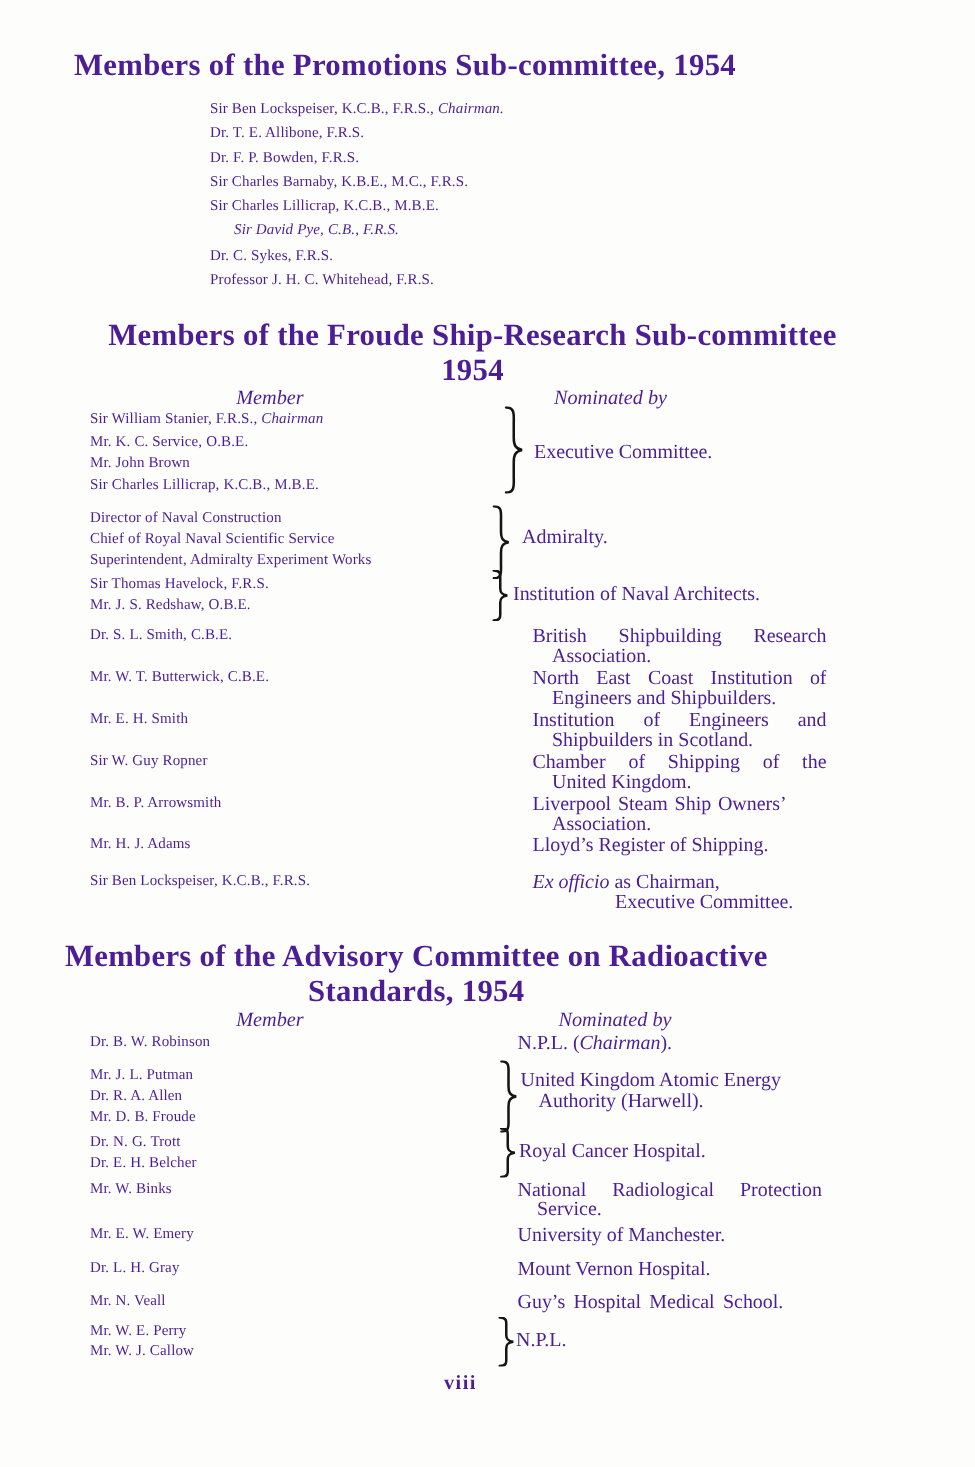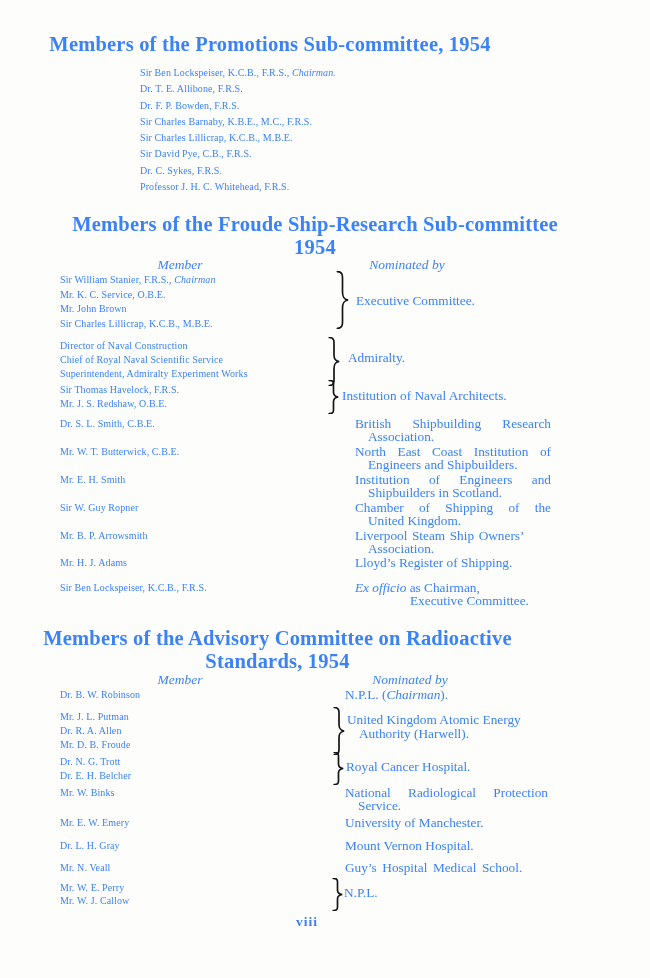--- a/index.html
+++ b/index.html
@@ -2,21 +2,21 @@
 <html><head>
 <meta charset="utf-8">
 <style>
   html,body{margin:0;padding:0;}
   body{background:#e8e8e6;}
   .page{
     position:relative;
     width:650px;height:978px;
     margin:0 auto;
     background:#fdfdfb;
-    color:#3b82f6;
+    color:#4c1d95;
     font-family:"Liberation Serif","DejaVu Serif",serif;
     overflow:hidden;
   }
   .line{
     position:absolute;
     font-size:10px;
     line-height:14px;
     white-space:nowrap;
     letter-spacing:0.1px;
   }
@@ -81,21 +81,21 @@
 
   <div class="heading" style="top:33px;left:0;width:540px;">Members of the Promotions Sub-committee, 1954</div>
 
   <div class="line" style="top:66px;left:140px;">
     <span>Sir Ben Lockspeiser, K.C.B., F.R.S., </span><em>Chairman.</em>
   </div>
   <div class="line" style="top:82px;left:140px;">Dr. T. E. Allibone, F.R.S.</div>
   <div class="line" style="top:99px;left:140px;">Dr. F. P. Bowden, F.R.S.</div>
   <div class="line" style="top:115px;left:140px;">Sir Charles Barnaby, K.B.E., M.C., F.R.S.</div>
   <div class="line" style="top:131px;left:140px;">Sir Charles Lillicrap, K.C.B., M.B.E.</div>
-  <div class="line" style="top:147px;left:140px;">Sir David Pye, C.B., F.R.S.</div>
+  <div class="line" style="top:147px;left:156px;font-style:italic;">Sir David Pye, C.B., F.R.S.</div>
   <div class="line" style="top:164px;left:140px;">Dr. C. Sykes, F.R.S.</div>
   <div class="line" style="top:180px;left:140px;">Professor J. H. C. Whitehead, F.R.S.</div>
 
   <div class="heading" style="top:213px;left:5px;width:620px;">Members of the Froude Ship-Research Sub-committee</div>
   <div class="heading" style="top:236px;left:5px;width:620px;">1954</div>
 
   <div class="colhead" style="top:257px;left:105px;">Member</div>
   <div class="colhead" style="top:257px;left:332px;">Nominated by</div>
 
   <div class="line" style="top:273px;left:60px;">

